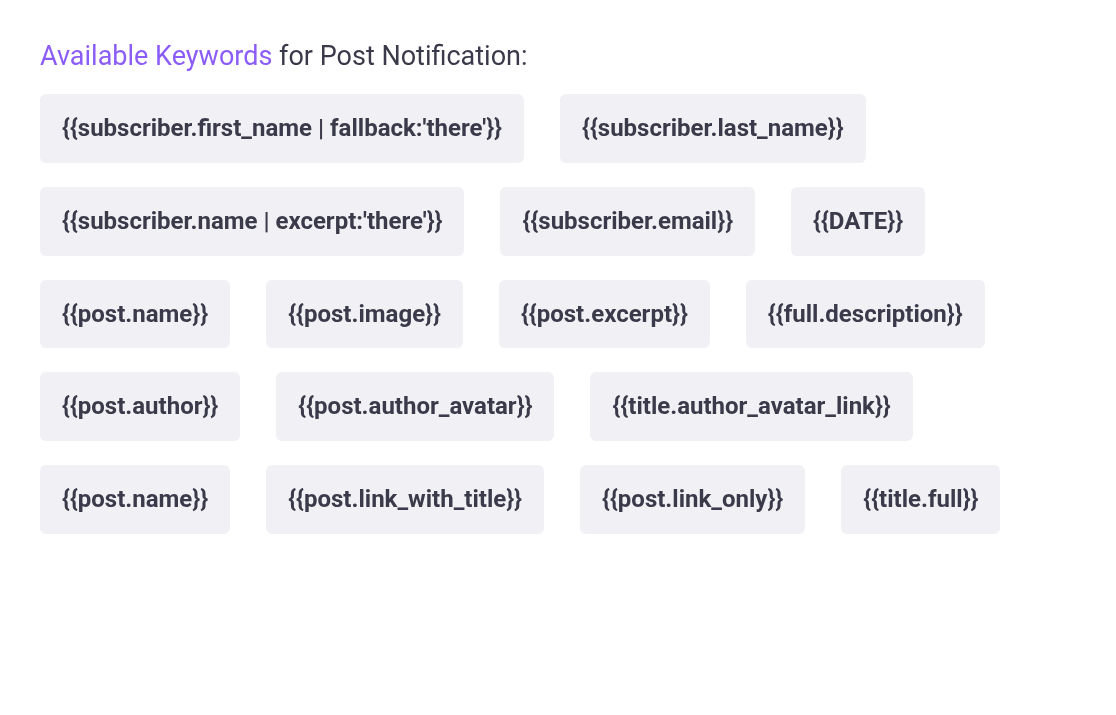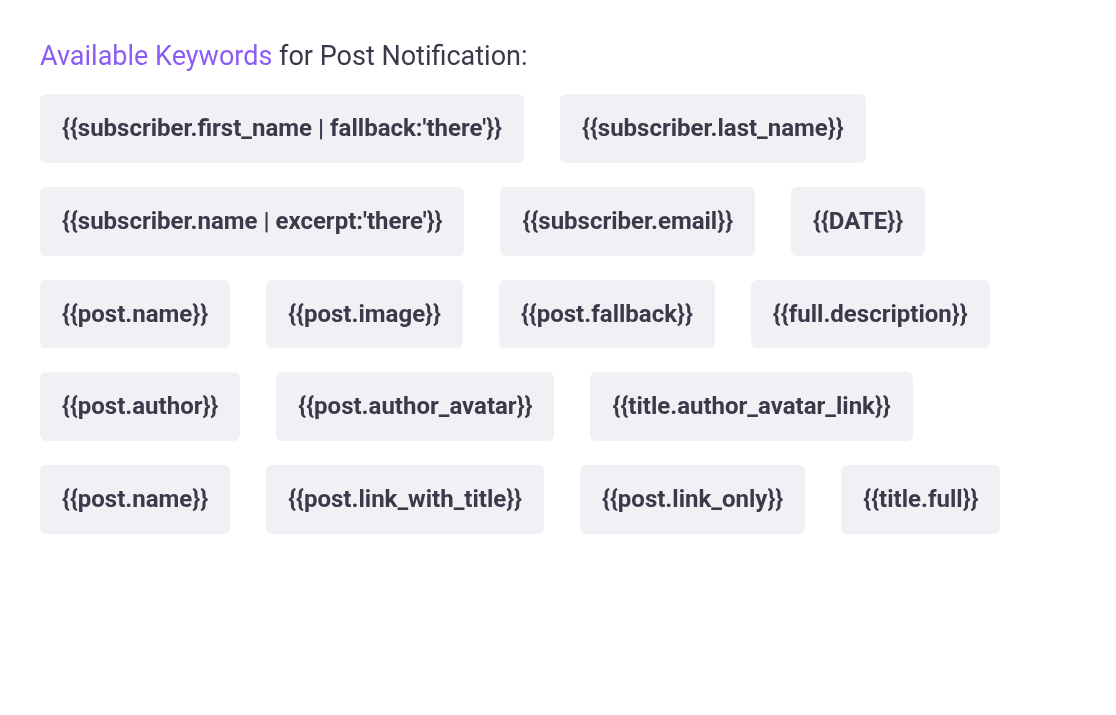--- a/index.html
+++ b/index.html
@@ -50,21 +50,21 @@
 </div>
 
 <div class="keywords-container">
   <span class="keyword-chip">{{subscriber.first_name | fallback:'there'}}</span>
   <span class="keyword-chip">{{subscriber.last_name}}</span>
   <span class="keyword-chip">{{subscriber.name | excerpt:'there'}}</span>
   <span class="keyword-chip">{{subscriber.email}}</span>
   <span class="keyword-chip">{{DATE}}</span>
   <span class="keyword-chip">{{post.name}}</span>
   <span class="keyword-chip">{{post.image}}</span>
-  <span class="keyword-chip">{{post.fallback}}</span>
+  <span class="keyword-chip">{{post.excerpt}}</span>
   <span class="keyword-chip">{{full.description}}</span>
   <span class="keyword-chip">{{post.author}}</span>
   <span class="keyword-chip">{{post.author_avatar}}</span>
   <span class="keyword-chip">{{title.author_avatar_link}}</span>
   <span class="keyword-chip">{{post.name}}</span>
   <span class="keyword-chip">{{post.link_with_title}}</span>
   <span class="keyword-chip">{{post.link_only}}</span>
   <span class="keyword-chip">{{title.full}}</span>
 </div>
 

